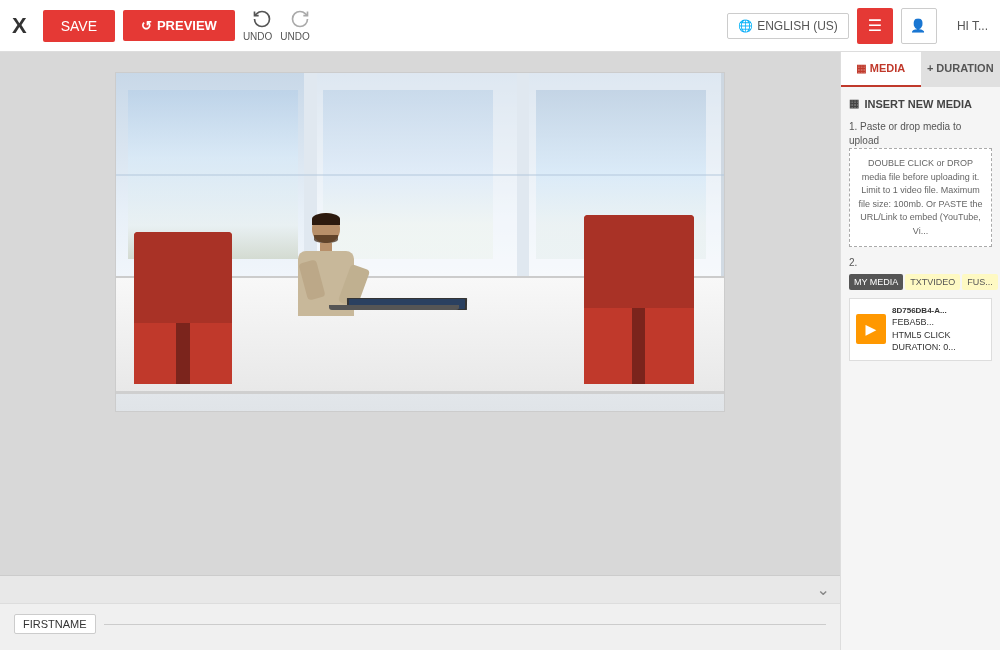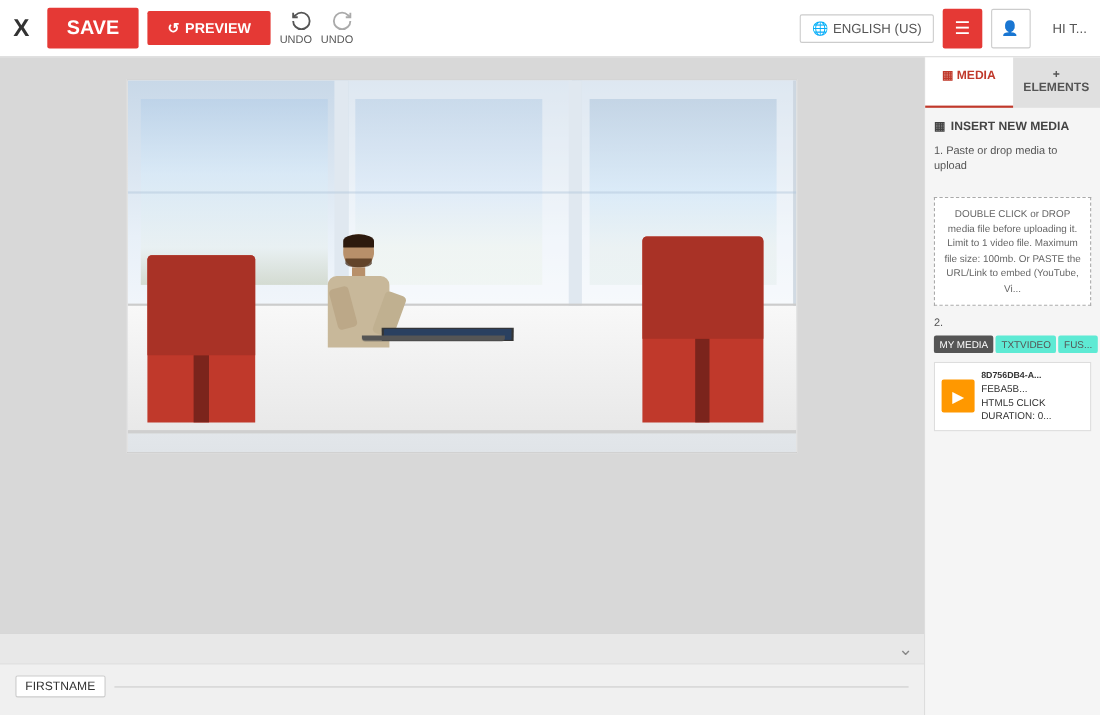--- a/index.html
+++ b/index.html
@@ -19,22 +19,22 @@
       font-size: 22px;
       font-weight: bold;
       color: #333;
       margin-right: 8px;
     }
     .btn-save {
       background: #e53935;
       color: #fff;
       border: none;
       padding: 8px 18px;
-      font-weight: bold;
-      font-size: 18px;
+      font-weight: normal;
+      font-size: 14px;
       cursor: pointer;
       border-radius: 2px;
     }
     .btn-preview {
       background: #e53935;
       color: #fff;
       border: none;
       padding: 8px 18px;
       font-weight: bold;
       font-size: 13px;
@@ -300,21 +300,21 @@
       font-size: 11px;
       font-weight: bold;
       color: #444;
       margin-bottom: 10px;
       cursor: pointer;
     }
 
     .step-text {
       font-size: 10px;
       color: #555;
-      margin-bottom: 20px;
+      margin-bottom: 0;
       line-height: 1.4;
     }
 
     .drop-zone {
       border: 1px dashed #aaa;
       background: #fff;
       padding: 8px;
       font-size: 9px;
       color: #666;
       text-align: center;
@@ -329,21 +329,21 @@
     }
 
     .media-sub-tabs {
       display: flex;
       gap: 2px;
       margin-bottom: 8px;
     }
     .media-sub-tab {
       font-size: 9px;
       padding: 3px 5px;
-      background: #5eead4;
+      background: #fef9c3;
       color: #555;
       cursor: pointer;
       border-radius: 2px;
       white-space: nowrap;
     }
     .media-sub-tab.active {
       background: #555;
       color: #fff;
     }
 
@@ -507,21 +507,21 @@
   </div>
 
   <div class="right-panel">
 
     <div class="panel-tabs">
       <div class="panel-tab active">
         <span>▦</span>
         <span>MEDIA</span>
       </div>
       <div class="panel-tab elements-tab-label">
-        <span>+ ELEMENTS</span>
+        <span>+ DURATION</span>
       </div>
     </div>
 
     <div class="panel-content">
 
       <div class="insert-new-media">
         <span>▦</span>
         <span>INSERT NEW MEDIA</span>
       </div>
 

